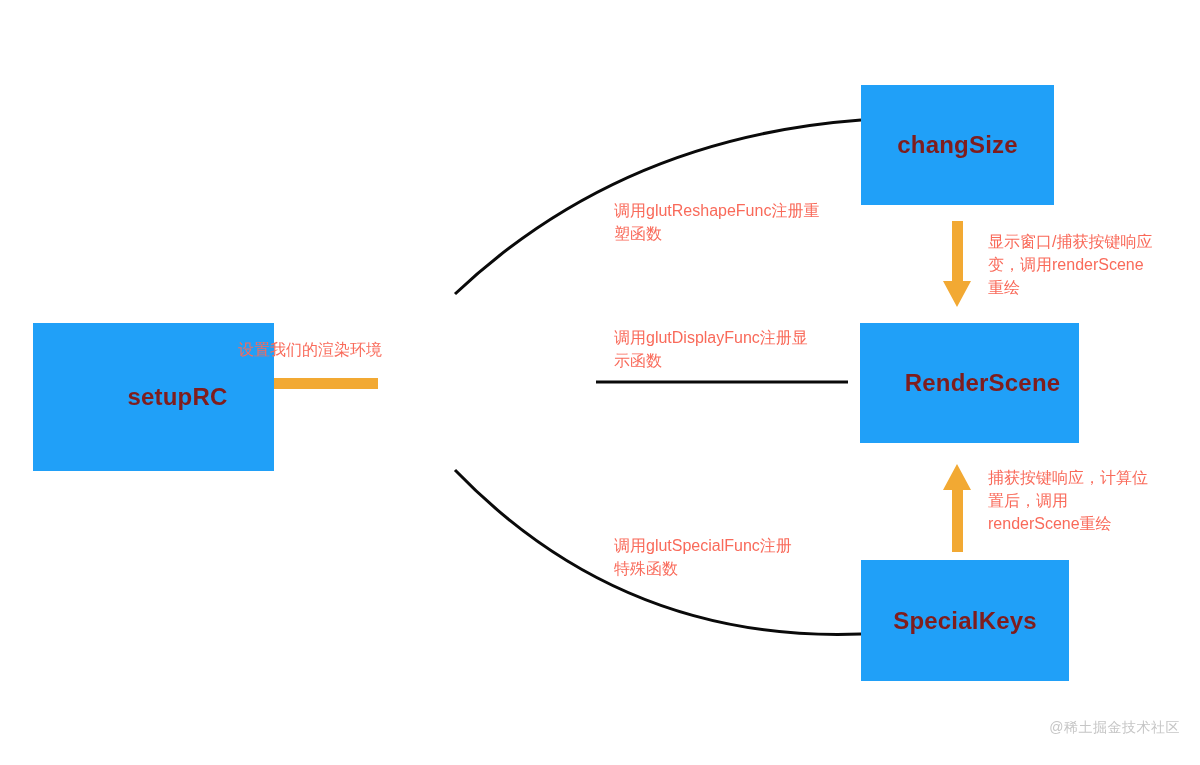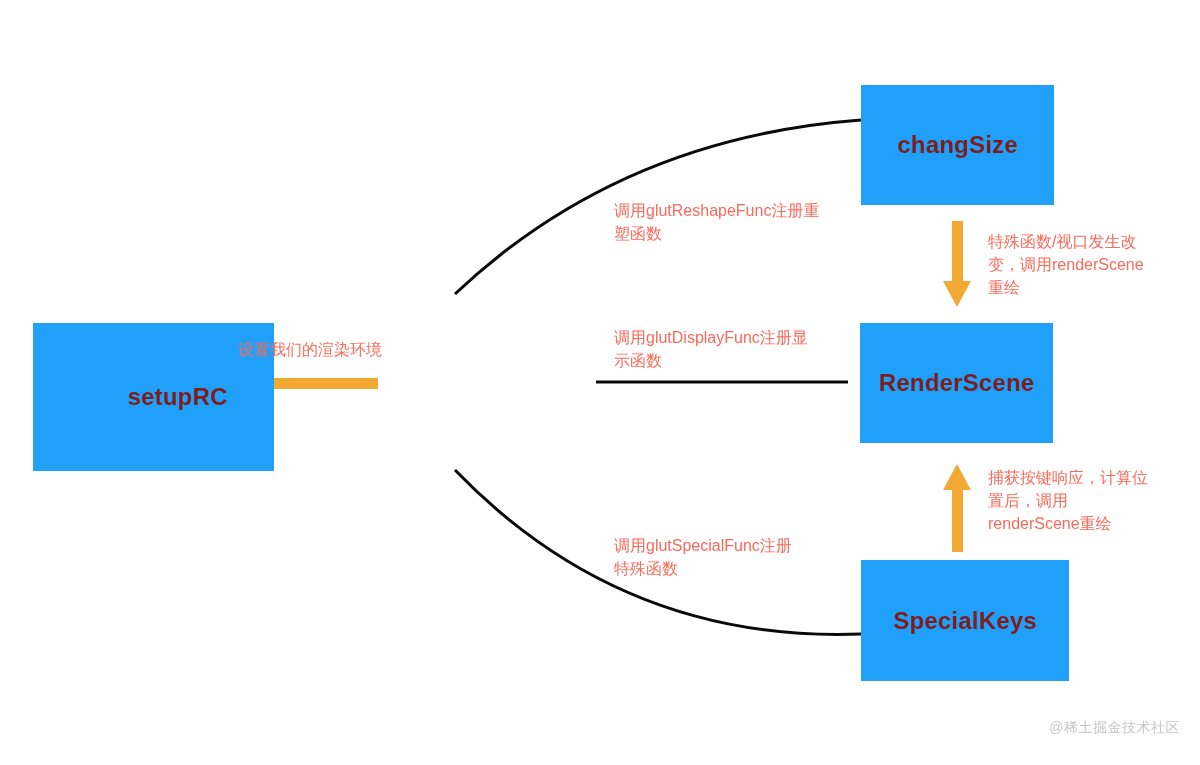--- a/index.html
+++ b/index.html
@@ -43,21 +43,21 @@
     font-size: 24px;
     font-weight: bold;
     display: flex;
     align-items: center;
     justify-content: center;
     letter-spacing: 0.2px;
   }
   .node-changsize   { left: 861px; top: 85px;  width: 193px; height: 120px; }
   .node-setuprc     { left: 33px;  top: 323px; width: 193px; height: 148px; padding-left: 48px; }
   .node-main        { left: 397px; top: 323px; width: 192px; height: 119px; }
-  .node-renderscene { left: 860px; top: 323px; width: 193px; height: 120px; }
+  .node-renderscene { left: 860px; top: 323px; width: 193px; height: 120px; padding-left: 26px; }
   .node-specialkeys { left: 861px; top: 560px; width: 208px; height: 121px; }
   .annotation {
     position: absolute;
     color: var(--annotation_red, #F96A5A);
     font-size: 16px;
     line-height: 23px;
     white-space: nowrap;
   }
   .ann-reshape      { left: 614px; top: 185px; margin-top: 14px; }
   .ann-resize       { left: 988px; top: 230px; }
@@ -106,21 +106,21 @@
   <div class="node node-specialkeys">
     <span>SpecialKeys</span>
   </div>
 
   <div class="annotation ann-reshape">
     <div>调用glutReshapeFunc注册重</div>
     <div>塑函数</div>
   </div>
 
   <div class="annotation ann-resize">
-    <div>特殊函数/视口发生改</div>
+    <div>显示窗口/捕获按键响应</div>
     <div>变，调用renderScene</div>
     <div>重绘</div>
   </div>
 
   <div class="annotation ann-setup">
     <div>设置我们的渲染环境</div>
   </div>
 
   <div class="annotation ann-display">
     <div>调用glutDisplayFunc注册显</div>

